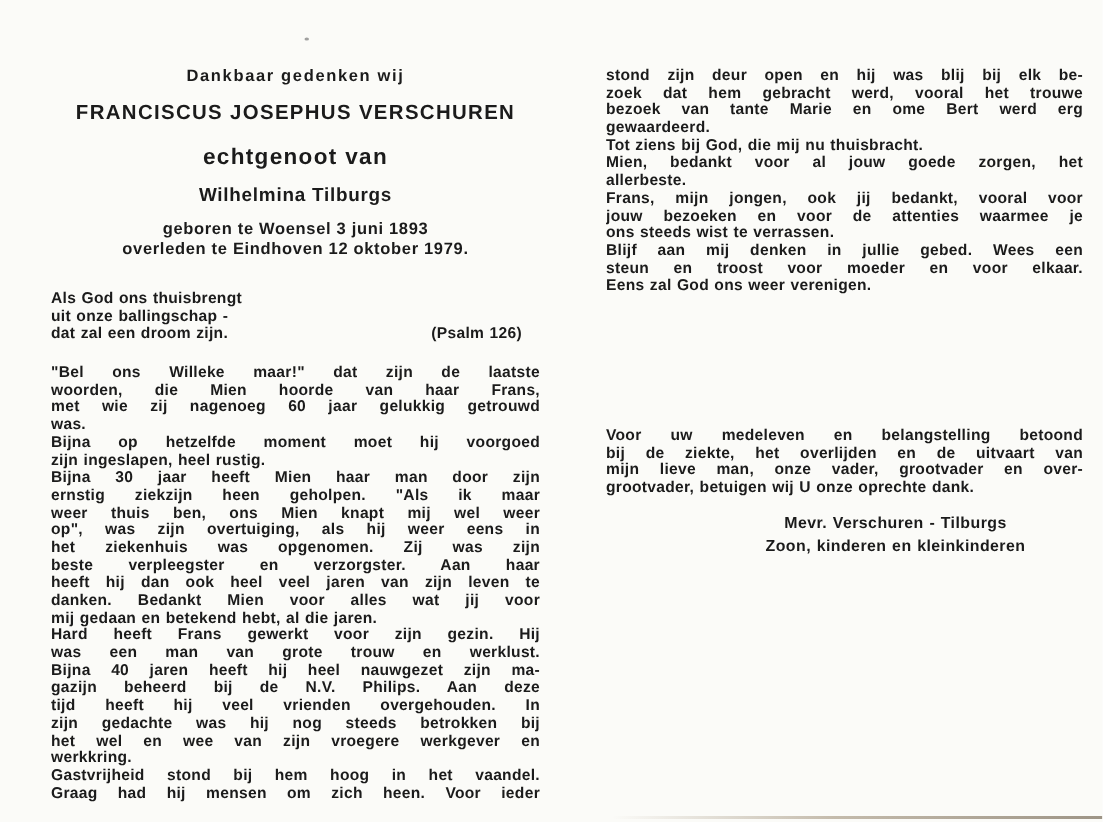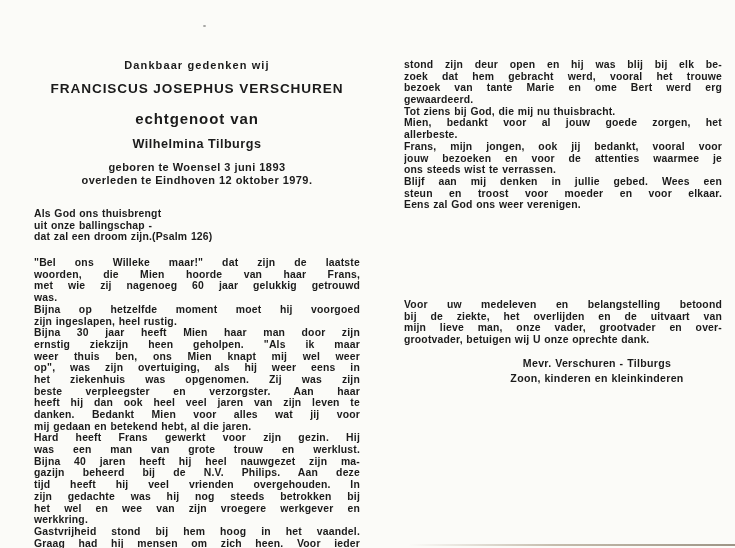--- a/index.html
+++ b/index.html
@@ -9,21 +9,21 @@
     position: relative;
     width: 735px;
     height: 548px;
     background: #fbfbf8;
     color: #1b1b1b;
     font-family: "Liberation Sans", "DejaVu Sans", sans-serif;
     font-weight: 700;
     overflow: hidden;
   }
 
-  .col { position: absolute; top: 56px; }
+  .col { position: absolute; top: 42px; }
   .col-left  { left: 34px;  width: 326px; }
   .col-right { left: 404px; width: 318px; padding-top: 3px; }
 
   
   .hdr { text-align: center; }
   .hdr-intro   { font-size: 11px;   letter-spacing: 1.1px; margin-top: 3px;  }
   .hdr-name    { font-size: 13.6px; letter-spacing: .9px;  margin-top: 10px; }
   .hdr-spouse-label { font-size: 15px; letter-spacing: .9px; margin-top: 14px; }
   .hdr-spouse-name  { font-size: 12.6px; letter-spacing: .5px; margin-top: 10px; }
   .hdr-born    { font-size: 11px; letter-spacing: .45px; margin-top: 10px; }
@@ -34,21 +34,21 @@
     font-size: 10.4px;
     line-height: 11.7px;
     height: 11.7px;
     letter-spacing: .2px;
     word-spacing: .5px;
     overflow: hidden;
   }
   .just { text-align: justify; text-align-last: justify; }
 
   .psalm { margin-top: 22px; width: 314px; }
-  .psalm-last { display: flex; }
+  .psalm-last { display: flex; justify-content: space-between; }
 
   .body-text { margin-top: 14px; }
   .para { margin: 0; }
 
   .ack { margin-top: 88px; }
 
   .signature { margin-top: 10px; margin-left: 68px; width: 250px; }
   .signature .tl { text-align: center; text-align-last: center;
                    font-size: 10.6px; line-height: 15.5px; height: 15.5px;
                    letter-spacing: .3px; }

